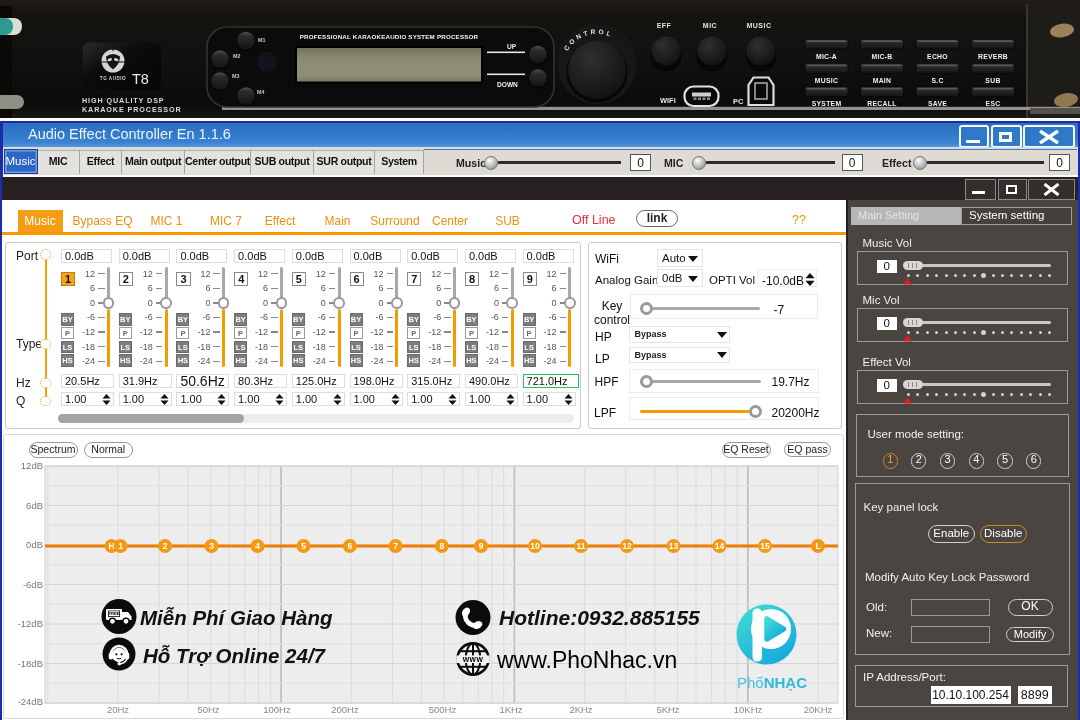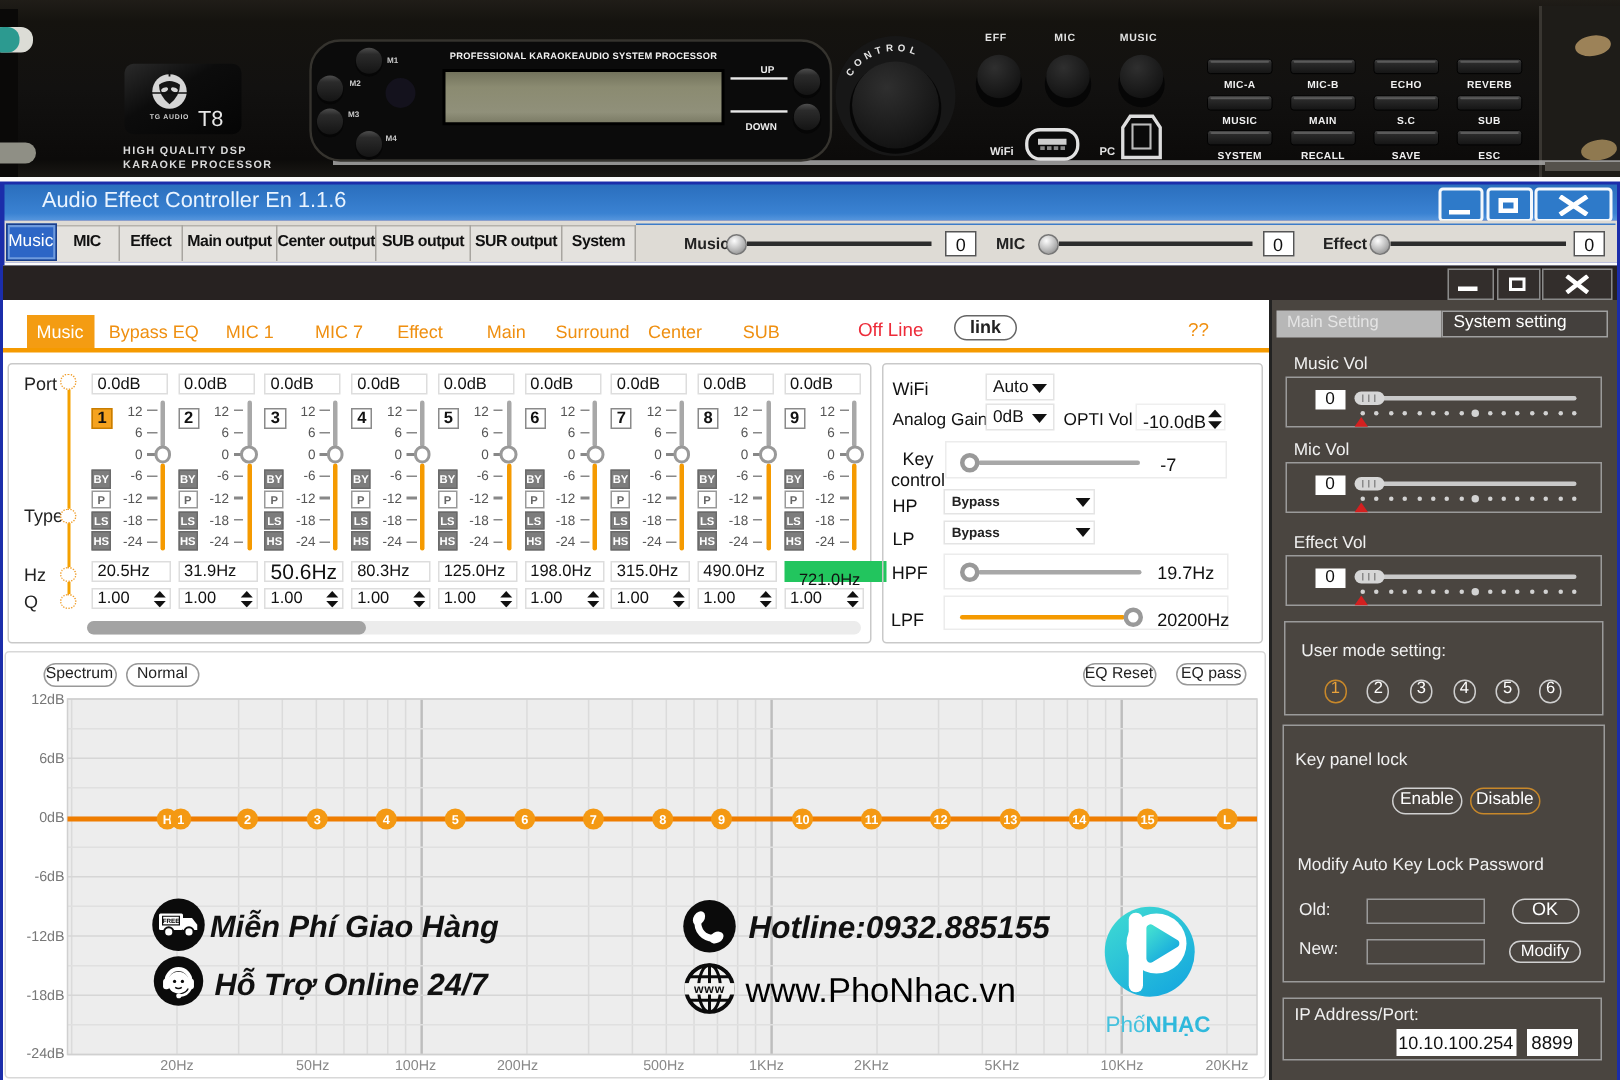--- a/index.html
+++ b/index.html
@@ -463,21 +463,21 @@
 <div class="st" style="left:559.6px;top:346.0px;width:6.5px;height:1.4px;background:#888;"></div>
 <div class="st" style="left:540.6px;top:356.1px;width:16px;font-size:9px;color:#555;text-align:right;">-24</div>
 <div class="st" style="left:559.6px;top:360.6px;width:6.5px;height:1.4px;background:#888;"></div>
 <div class="st" style="left:568.4px;top:267.3px;width:3px;height:31px;background:#a8a8a8;border-radius:1.5px;"></div>
 <div class="st" style="left:568.4px;top:308.5px;width:3px;height:58.4px;background:#f59a00;border-radius:1.5px;"></div>
 <div class="st" style="left:564.1px;top:297.1px;width:11.6px;height:11.6px;border-radius:50%;background:#fff;border:2.8px solid #999;"></div>
 <div class="st" style="left:522.6px;top:313.2px;width:13px;height:12.6px;background:#7d7d7d;border:1px solid #6a6a6a;font-size:7.5px;font-weight:bold;color:#fff;text-align:center;line-height:11.5px;">BY</div>
 <div class="st" style="left:522.6px;top:326.9px;width:13px;height:12.6px;background:#fff;border:1px solid #999;font-size:7.5px;font-weight:bold;color:#666;text-align:center;line-height:11.5px;">P</div>
 <div class="st" style="left:522.6px;top:340.7px;width:13px;height:12.6px;background:#7d7d7d;border:1px solid #6a6a6a;font-size:7.5px;font-weight:bold;color:#fff;text-align:center;line-height:11.5px;">LS</div>
 <div class="st" style="left:522.6px;top:354.4px;width:13px;height:12.6px;background:#7d7d7d;border:1px solid #6a6a6a;font-size:7.5px;font-weight:bold;color:#fff;text-align:center;line-height:11.5px;">HS</div>
-<div class="st" style="left:522.6px;top:374.3px;width:68px;height:13.7px;border:7px solid #22c55e;font-size:11px;color:#111;line-height:13px;padding-left:3px;">721.0Hz</div>
+<div class="st" style="left:522.6px;top:374.3px;width:56px;height:13.7px;border:1px solid #22c55e;font-size:11px;color:#111;line-height:13px;padding-left:3px;">721.0Hz</div>
 <div class="st" style="left:522.6px;top:392.2px;width:53px;height:14.3px;border:1px solid #ddd;font-size:11px;color:#111;line-height:13.5px;padding-left:3px;">1.00</div>
 <svg class="st" style="left:563.6px;top:394.2px" width="9" height="11" viewBox="0 0 9 11">
       <path d="M4.5,0 L8.5,4.4 L0.5,4.4 Z" fill="#111"></path>
       <path d="M4.5,11 L8.5,6.6 L0.5,6.6 Z" fill="#111"></path>
     </svg>
 <div class="st" style="left:58px;top:413.8px;width:516px;height:9.4px;background:#ececec;border-radius:5px;"></div>
 <div class="st" style="left:58px;top:413.8px;width:186px;height:9.4px;background:#a3a3a3;border-radius:5px;"></div>
 <div class="st" style="left:588px;top:241.5px;width:253.5px;height:187px;border:1px solid #c9c9c9;border-radius:3px;"></div>
 <div class="st" style="left:595px;top:252.3px;font-size:12px;color:#111;">WiFi</div>
 <div class="st" style="left:657px;top:249px;width:46px;height:18px;border:1px solid #e4e4e4;"></div>

